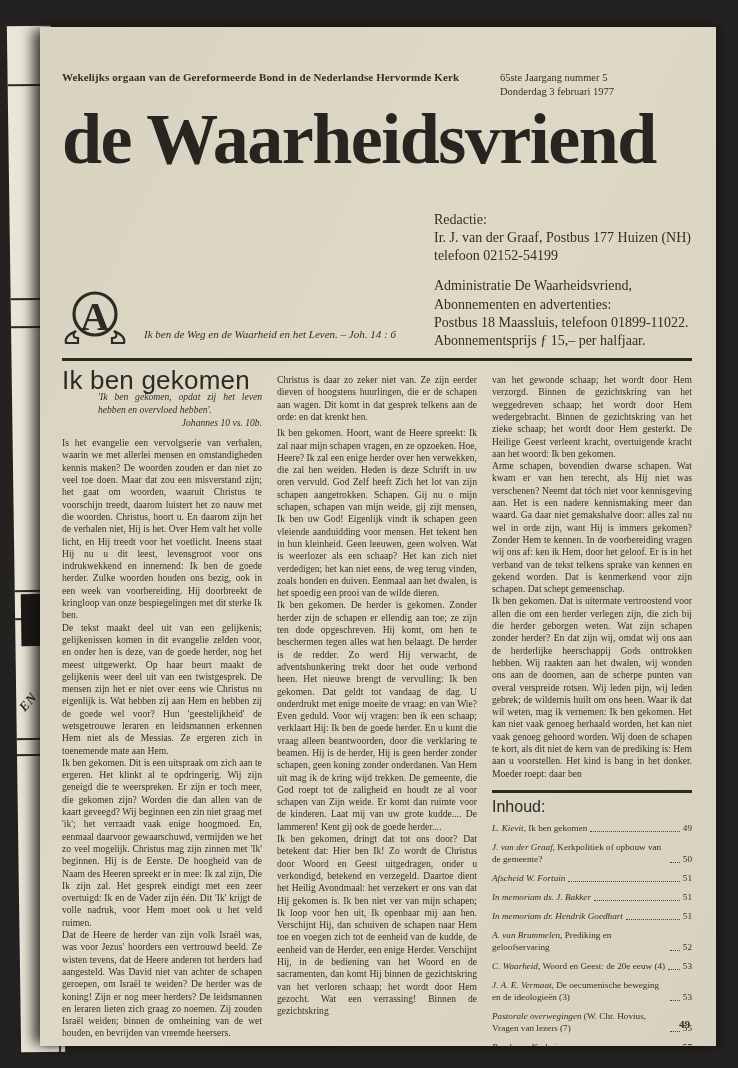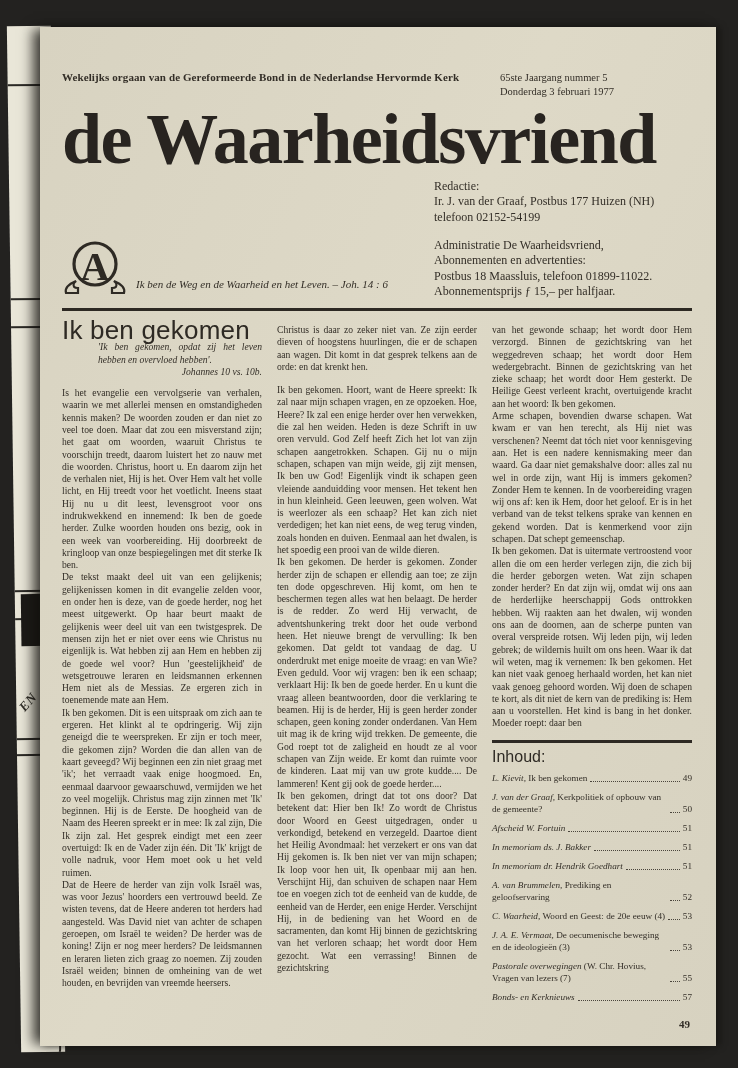--- a/index.html
+++ b/index.html
@@ -40,31 +40,31 @@
   .issue{margin-left:auto;width:192px;font-size:10.5px;line-height:1.35;}
 
   h1.paper-title{
     margin:4px 0 0 0;font-size:72px;font-weight:bold;color:#282420;
     letter-spacing:-1.5px;line-height:1.02;white-space:nowrap;
   }
 
   .mast-row{display:flex;margin-top:2px;}
   .logo-motto{flex:1;display:flex;align-items:flex-end;gap:8px;padding-top:12px;}
   .logo-motto svg{display:block;}
-  .motto{font-style:italic;font-size:11px;padding-bottom:10px;}
-  .contact{width:258px;font-size:12px;line-height:1.3;}
+  .motto{font-style:italic;font-size:11px;padding-bottom:10px;margin-left:8px;}
+  .contact{width:258px;font-size:14px;line-height:1.3;margin-top:32px;}
   .contact .block+.block{margin-top:12px;}
 
   .rule-thick{height:3px;background:#2d2923;margin-top:8px;}
 
   
   .article{display:flex;gap:15px;margin-top:13px;}
   .col{width:200px;font-size:9.6px;line-height:12.3px;text-align:justify;}
   .col p{margin:0;}
-  .col p.gap-after{margin-bottom:11px;}
+  .col p.gap-after{margin-bottom:4px;}
   h2.headline{
     font-family:"Liberation Sans","DejaVu Sans",sans-serif;
     font-size:26px;font-weight:400;letter-spacing:.2px;margin:0 0 5px 0;color:#2e2a24;
   }
   .epigraph{font-style:italic;padding-left:36px;margin-bottom:8px;line-height:12.6px;}
   .epigraph .src{display:block;text-align:right;}
 
   
   .inhoud{margin-top:10px;}
   .inhoud-rule{height:3px;background:#2d2923;margin-bottom:8px;}

